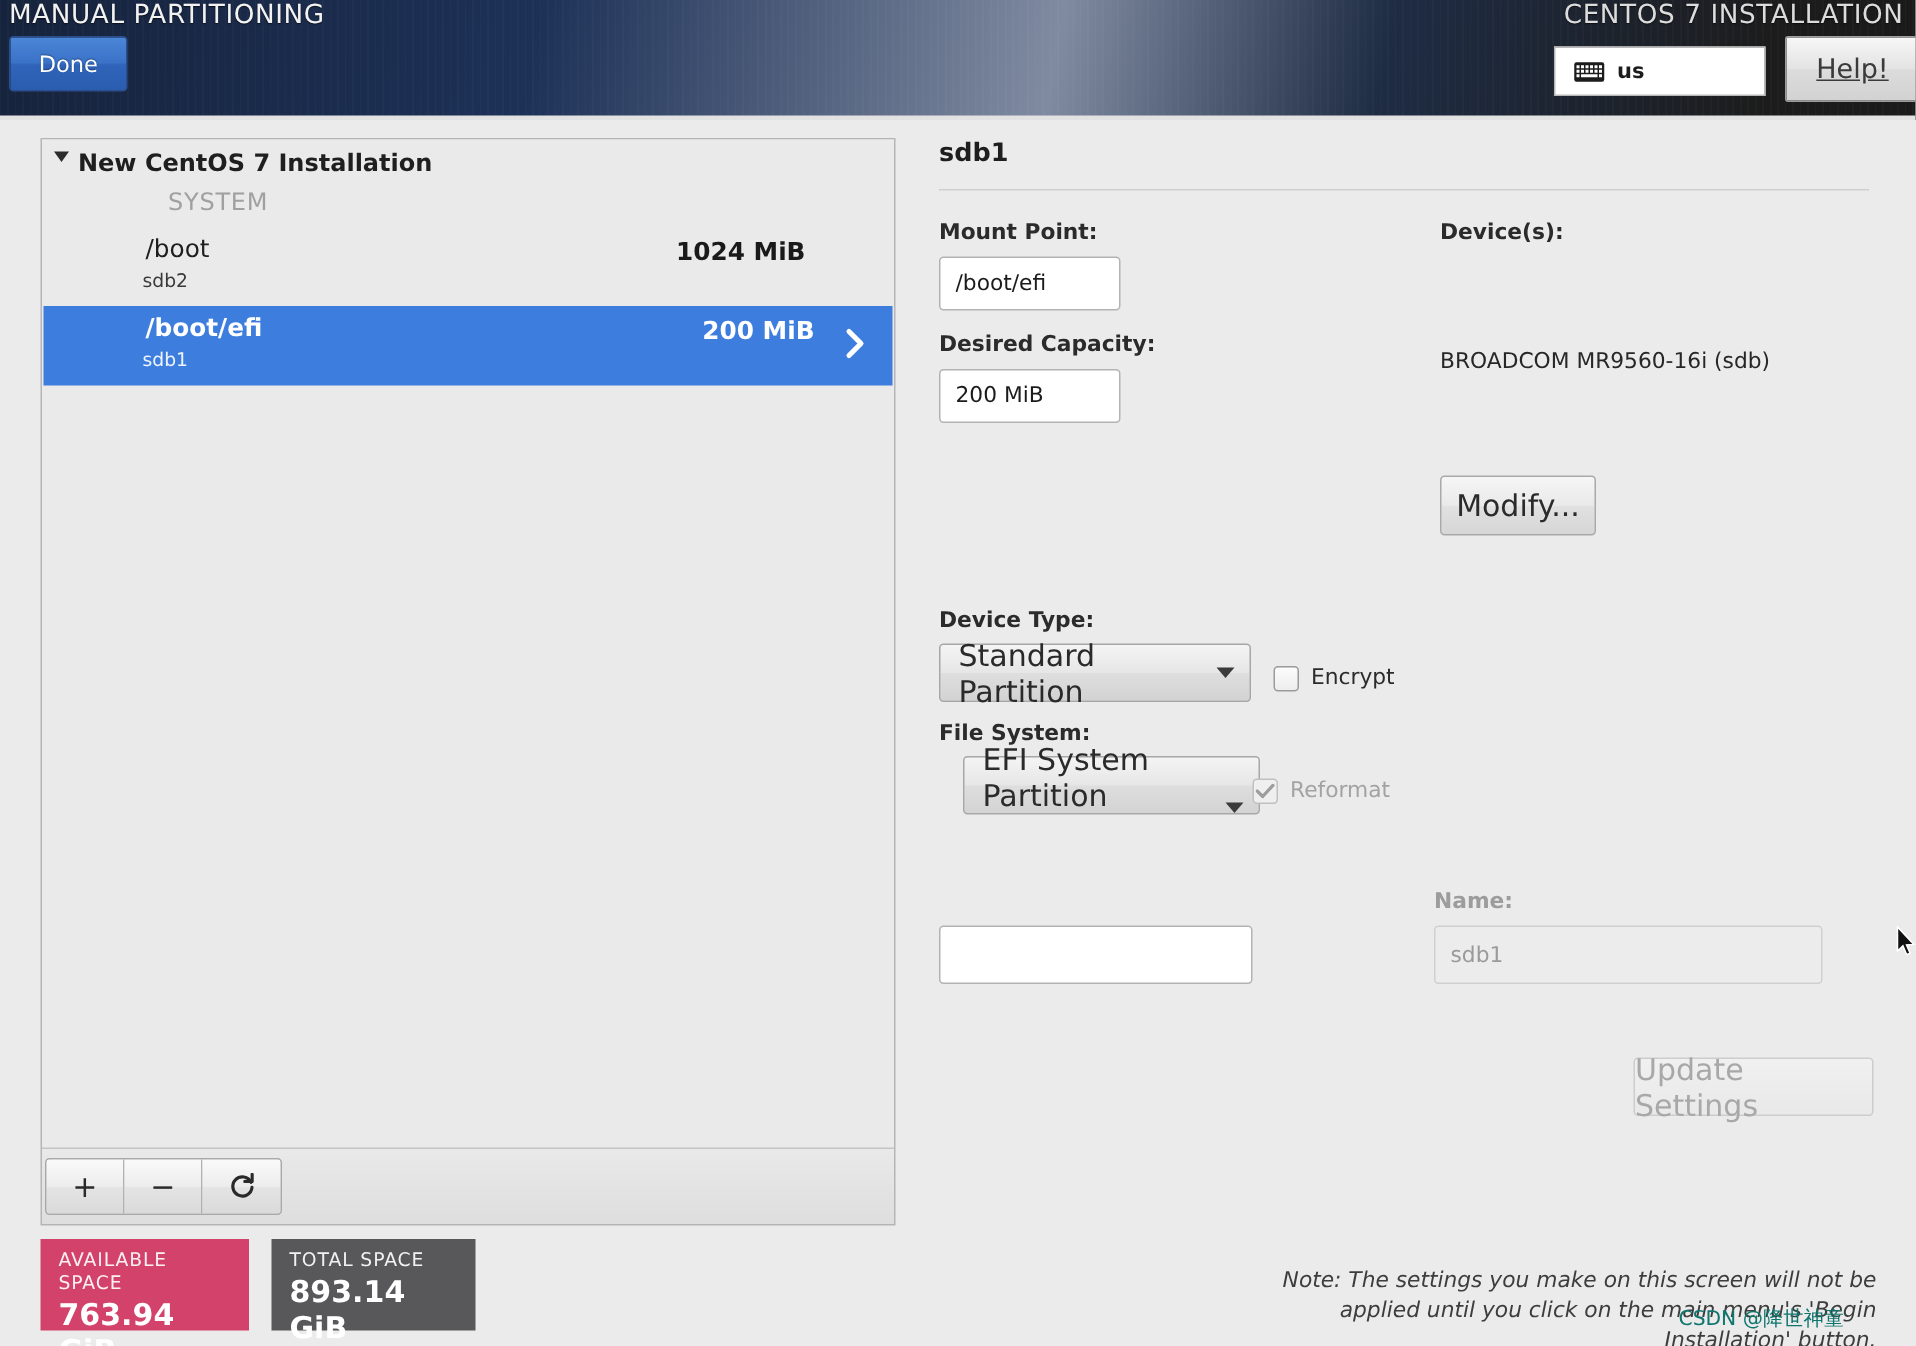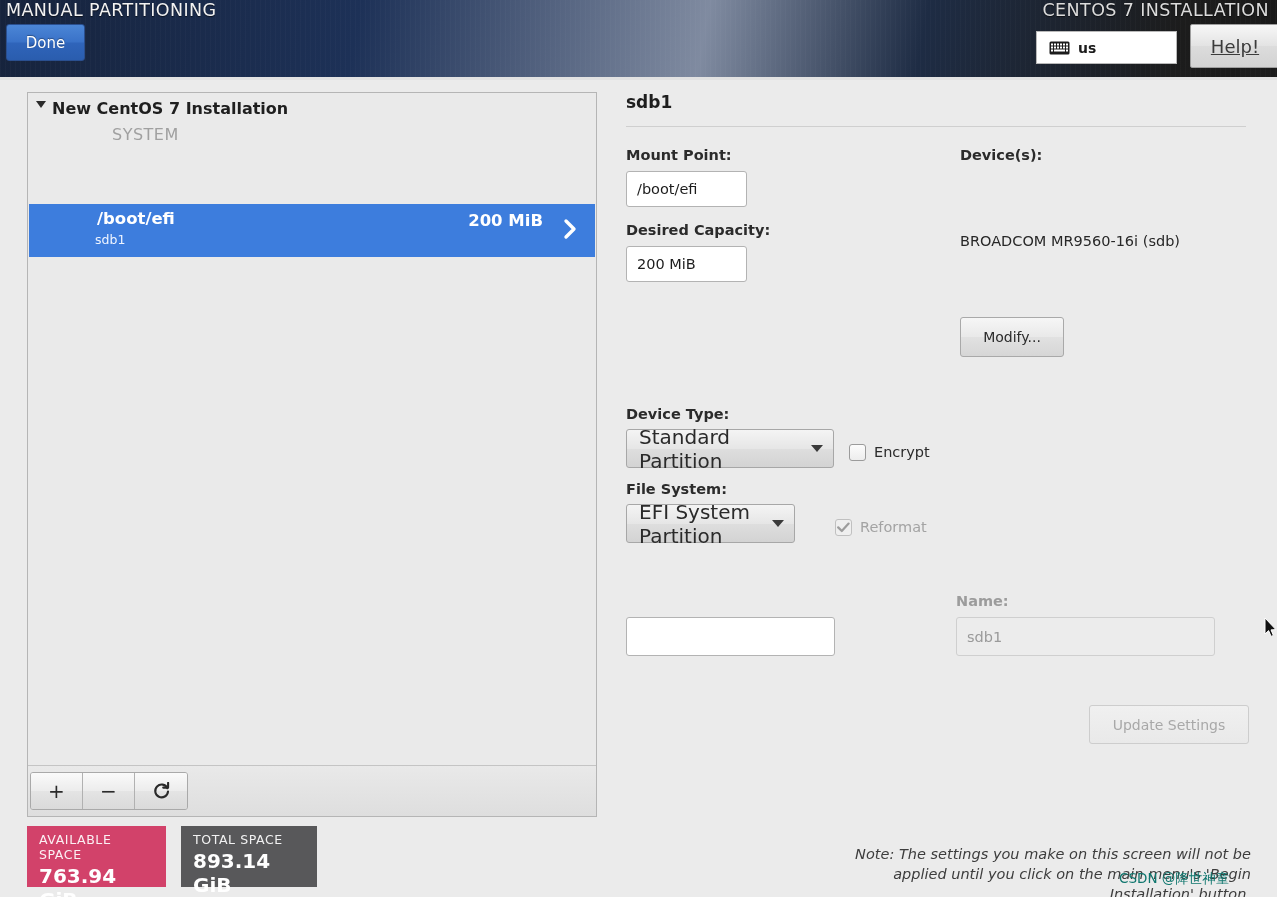--- a/index.html
+++ b/index.html
@@ -158,21 +158,21 @@
     border: 1px solid #a7a7a7; border-radius: 3px;
     display: flex; align-items: center; justify-content: space-between;
     padding: 0 10px 0 12px; font-size: 20px; color: #2a2a2a; cursor: pointer;
   }
   .caret { width: 0; height: 0; border-left: 6px solid transparent; border-right: 6px solid transparent; border-top: 7px solid #3a3a3a; }
 
   .gbtn {
     background: linear-gradient(180deg, #f6f6f6 0%, #e9e9e9 50%, #e1e1e1 51%, #d6d6d6 100%);
     border: 1px solid #a9a9a9; border-radius: 3px;
     display: flex; align-items: center; justify-content: center;
-    font-size: 14px; color: #2b2b2b; cursor: pointer;
+    font-size: 20px; color: #2b2b2b; cursor: pointer;
   }
   .gbtn.disabled {
     background: linear-gradient(180deg, #f0f0f0 0%, #e9e9e9 100%);
     border-color: #cdcdcd; color: #a8a8a8; cursor: default;
   }
 
   .chk-wrap { display: flex; align-items: flex-start; gap: 8px; cursor: pointer; }
   .chk {
     width: 17px; height: 17px; border: 1px solid #9b9b9b; border-radius: 3px;
     background: linear-gradient(180deg, #fcfcfc 0%, #ededed 100%);
@@ -235,20 +235,25 @@
 <div class="left-panel">
   <div class="list-area">
 
     <div class="group-header">
       <span class="tri-down"></span>
       <span>New CentOS 7 Installation</span>
     </div>
 
     <div class="sys-label">SYSTEM</div>
 
+    <div class="part-row" style="top:58px;">
+      <span class="part-mount">/boot</span>
+      <span class="part-dev">sdb2</span>
+      <span class="part-size">1024 MiB</span>
+    </div>
 
     <div class="part-row selected" style="top:111px;">
       <span class="part-mount">/boot/efi</span>
       <span class="part-dev">sdb1</span>
       <span class="part-size">200 MiB</span>
       <svg class="chev" viewBox="0 0 14 22">
         <path d="M3 3 L11 11 L3 19" fill="none" stroke="#ffffff" stroke-width="3.4" stroke-linecap="round" stroke-linejoin="round"></path>
       </svg>
     </div>
 
@@ -300,21 +305,21 @@
   <div class="combo" style="position:absolute; left:0; top:337px; width:208px; height:39px;">
     <span>Standard Partition</span>
     <span class="caret"></span>
   </div>
   <div class="chk-wrap" style="position:absolute; left:223px; top:352px;">
     <span class="chk"></span>
     <span class="chk-text">Encrypt</span>
   </div>
 
   <div style="position:absolute; left:0; top:389px;" class="fld-label">File System:</div>
-  <div class="combo" style="position:absolute; left:0; top:412px; width:169px; height:39px;">
+  <div class="combo" style="position:absolute; left:16px; top:412px; width:198px; height:39px;align-items:flex-end;">
     <span>EFI System Partition</span>
     <span class="caret"></span>
   </div>
   <div class="chk-wrap" style="position:absolute; left:209px; top:427px;">
     <span class="chk disabled">
       <svg width="13" height="11" viewBox="0 0 13 11">
         <path d="M1.2 5.4 L4.8 9 L11.6 1.6" fill="none" stroke="#9d9d9d" stroke-width="2.2" stroke-linecap="round" stroke-linejoin="round"></path>
       </svg>
     </span>
     <span class="chk-text dim">Reformat</span>

